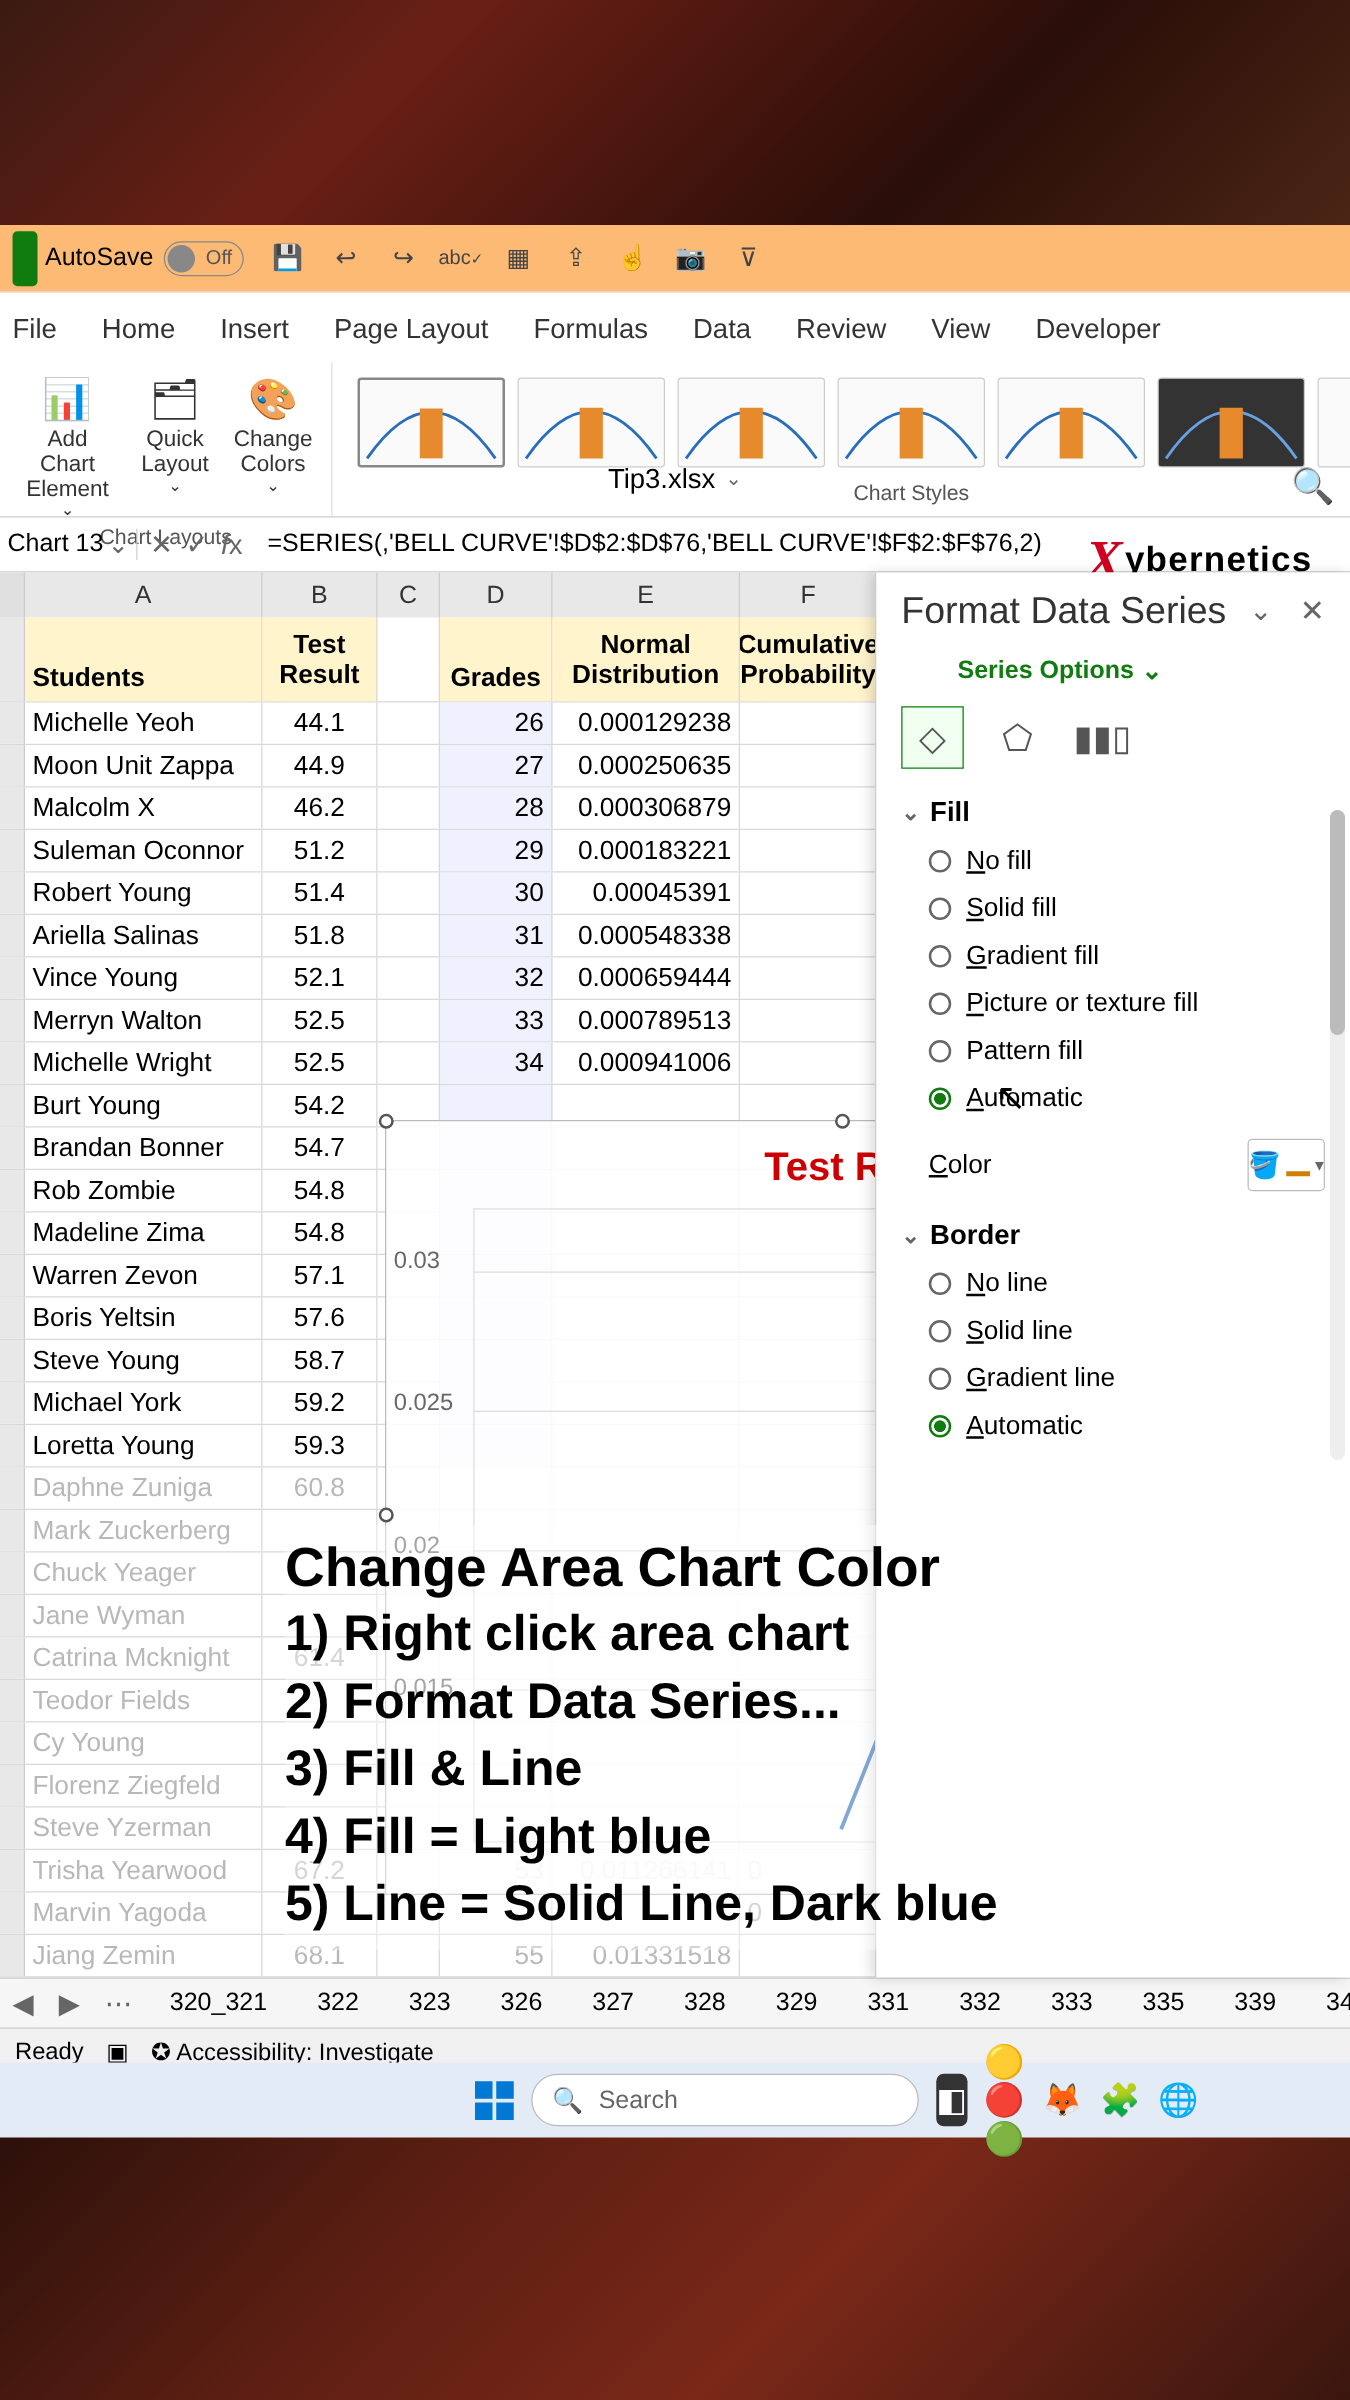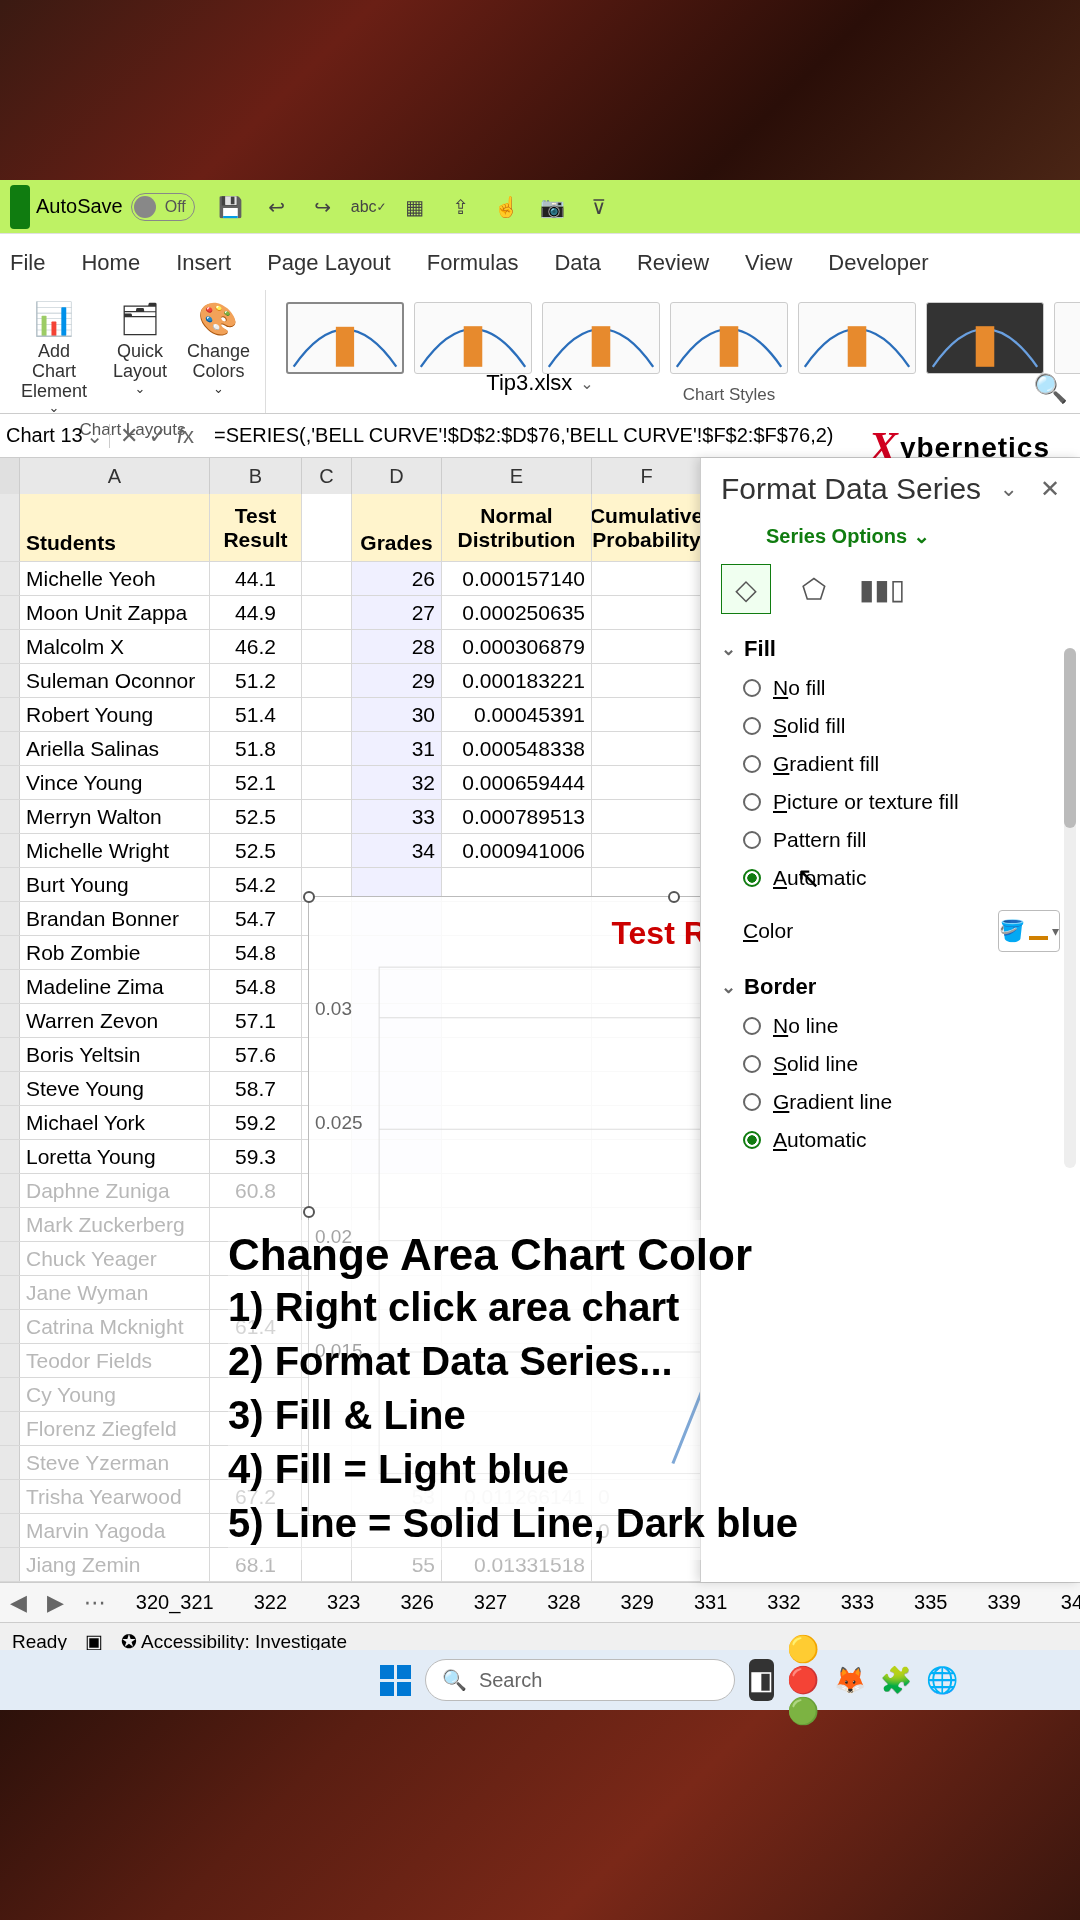--- a/index.html
+++ b/index.html
@@ -1,21 +1,21 @@
 <!DOCTYPE html>
 <html><head>
 <meta charset="utf-8">
 <style>
   * { box-sizing: border-box; margin: 0; padding: 0; font-family: "Segoe UI", Tahoma, sans-serif; }
   html, body { width: 1080px; height: 1920px; overflow: hidden; background: #222; }
   .bg-top { height: 180px; background: linear-gradient(135deg,#3a1a12 0%,#6a1f15 30%,#2a0e08 70%,#4a2515 100%); }
   .bg-bot { position:absolute; left:0; right:0; top:1690px; bottom:0; background: linear-gradient(135deg,#2a100a 0%,#5a1e12 30%,#7a2818 60%,#3a160e 100%); }
   .excel-frame { position:absolute; left:0; right:0; top:180px; height:1510px; background:#fff; }
   
-  .qat { height:54px; background:#bef264; display:flex; align-items:center; gap:6px; padding:0 10px; border-bottom:1px solid #e0e0e0;}
+  .qat { height:54px; background:#fdba74; display:flex; align-items:center; gap:6px; padding:0 10px; border-bottom:1px solid #e0e0e0;}
   .qat-btn { width:40px; height:40px; display:flex; align-items:center; justify-content:center; font-size:20px; color:#444; border-radius:4px;}
   .autosave { display:flex; align-items:center; gap:8px; font-size:20px; margin-right:10px;}
   .pill { width:64px; height:28px; border:1.5px solid #888; border-radius:14px; display:flex; align-items:center; padding:2px;}
   .pill-knob { width:22px; height:22px; border-radius:50%; background:#888; }
   .pill-text { font-size:16px; margin-left:auto; margin-right:6px; color:#555;}
   .filename { margin-left:auto; margin-right:auto; font-size:22px; display:flex; align-items:center; gap:8px; position:absolute; left:50%; transform:translateX(-50%); top:190px;}
   .filename .chev { font-size:16px; color:#666;}
   .search-top { position:absolute; right:12px; top:192px; font-size:28px; color:#555;}
   
   .tabs { height:50px; display:flex; align-items:flex-end; gap:28px; padding:0 6px; font-size:22px; color:#333;}
@@ -255,21 +255,21 @@
         <div class="cell c-F hdrcell" style="white-space:normal;text-align:center;justify-content:center;">
             <span>Cumulative Probability</span>
           </div>
       </div>
     <div class="datarow">
           <div class="cell c-rowhdr"></div>
     <div class="cell c-A">Michelle Yeoh</div>
     <div class="cell c-B">44.1</div>
     <div class="cell c-C"></div>
     <div class="cell c-D selcol">26</div>
-    <div class="cell c-E">0.000157140</div>
+    <div class="cell c-E">0.000129238</div>
     <div class="cell c-F"></div>
         </div>
         <div class="datarow">
           <div class="cell c-rowhdr"></div>
     <div class="cell c-A">Moon Unit Zappa</div>
     <div class="cell c-B">44.9</div>
     <div class="cell c-C"></div>
     <div class="cell c-D selcol">27</div>
     <div class="cell c-E">0.000250635</div>
     <div class="cell c-F"></div>

